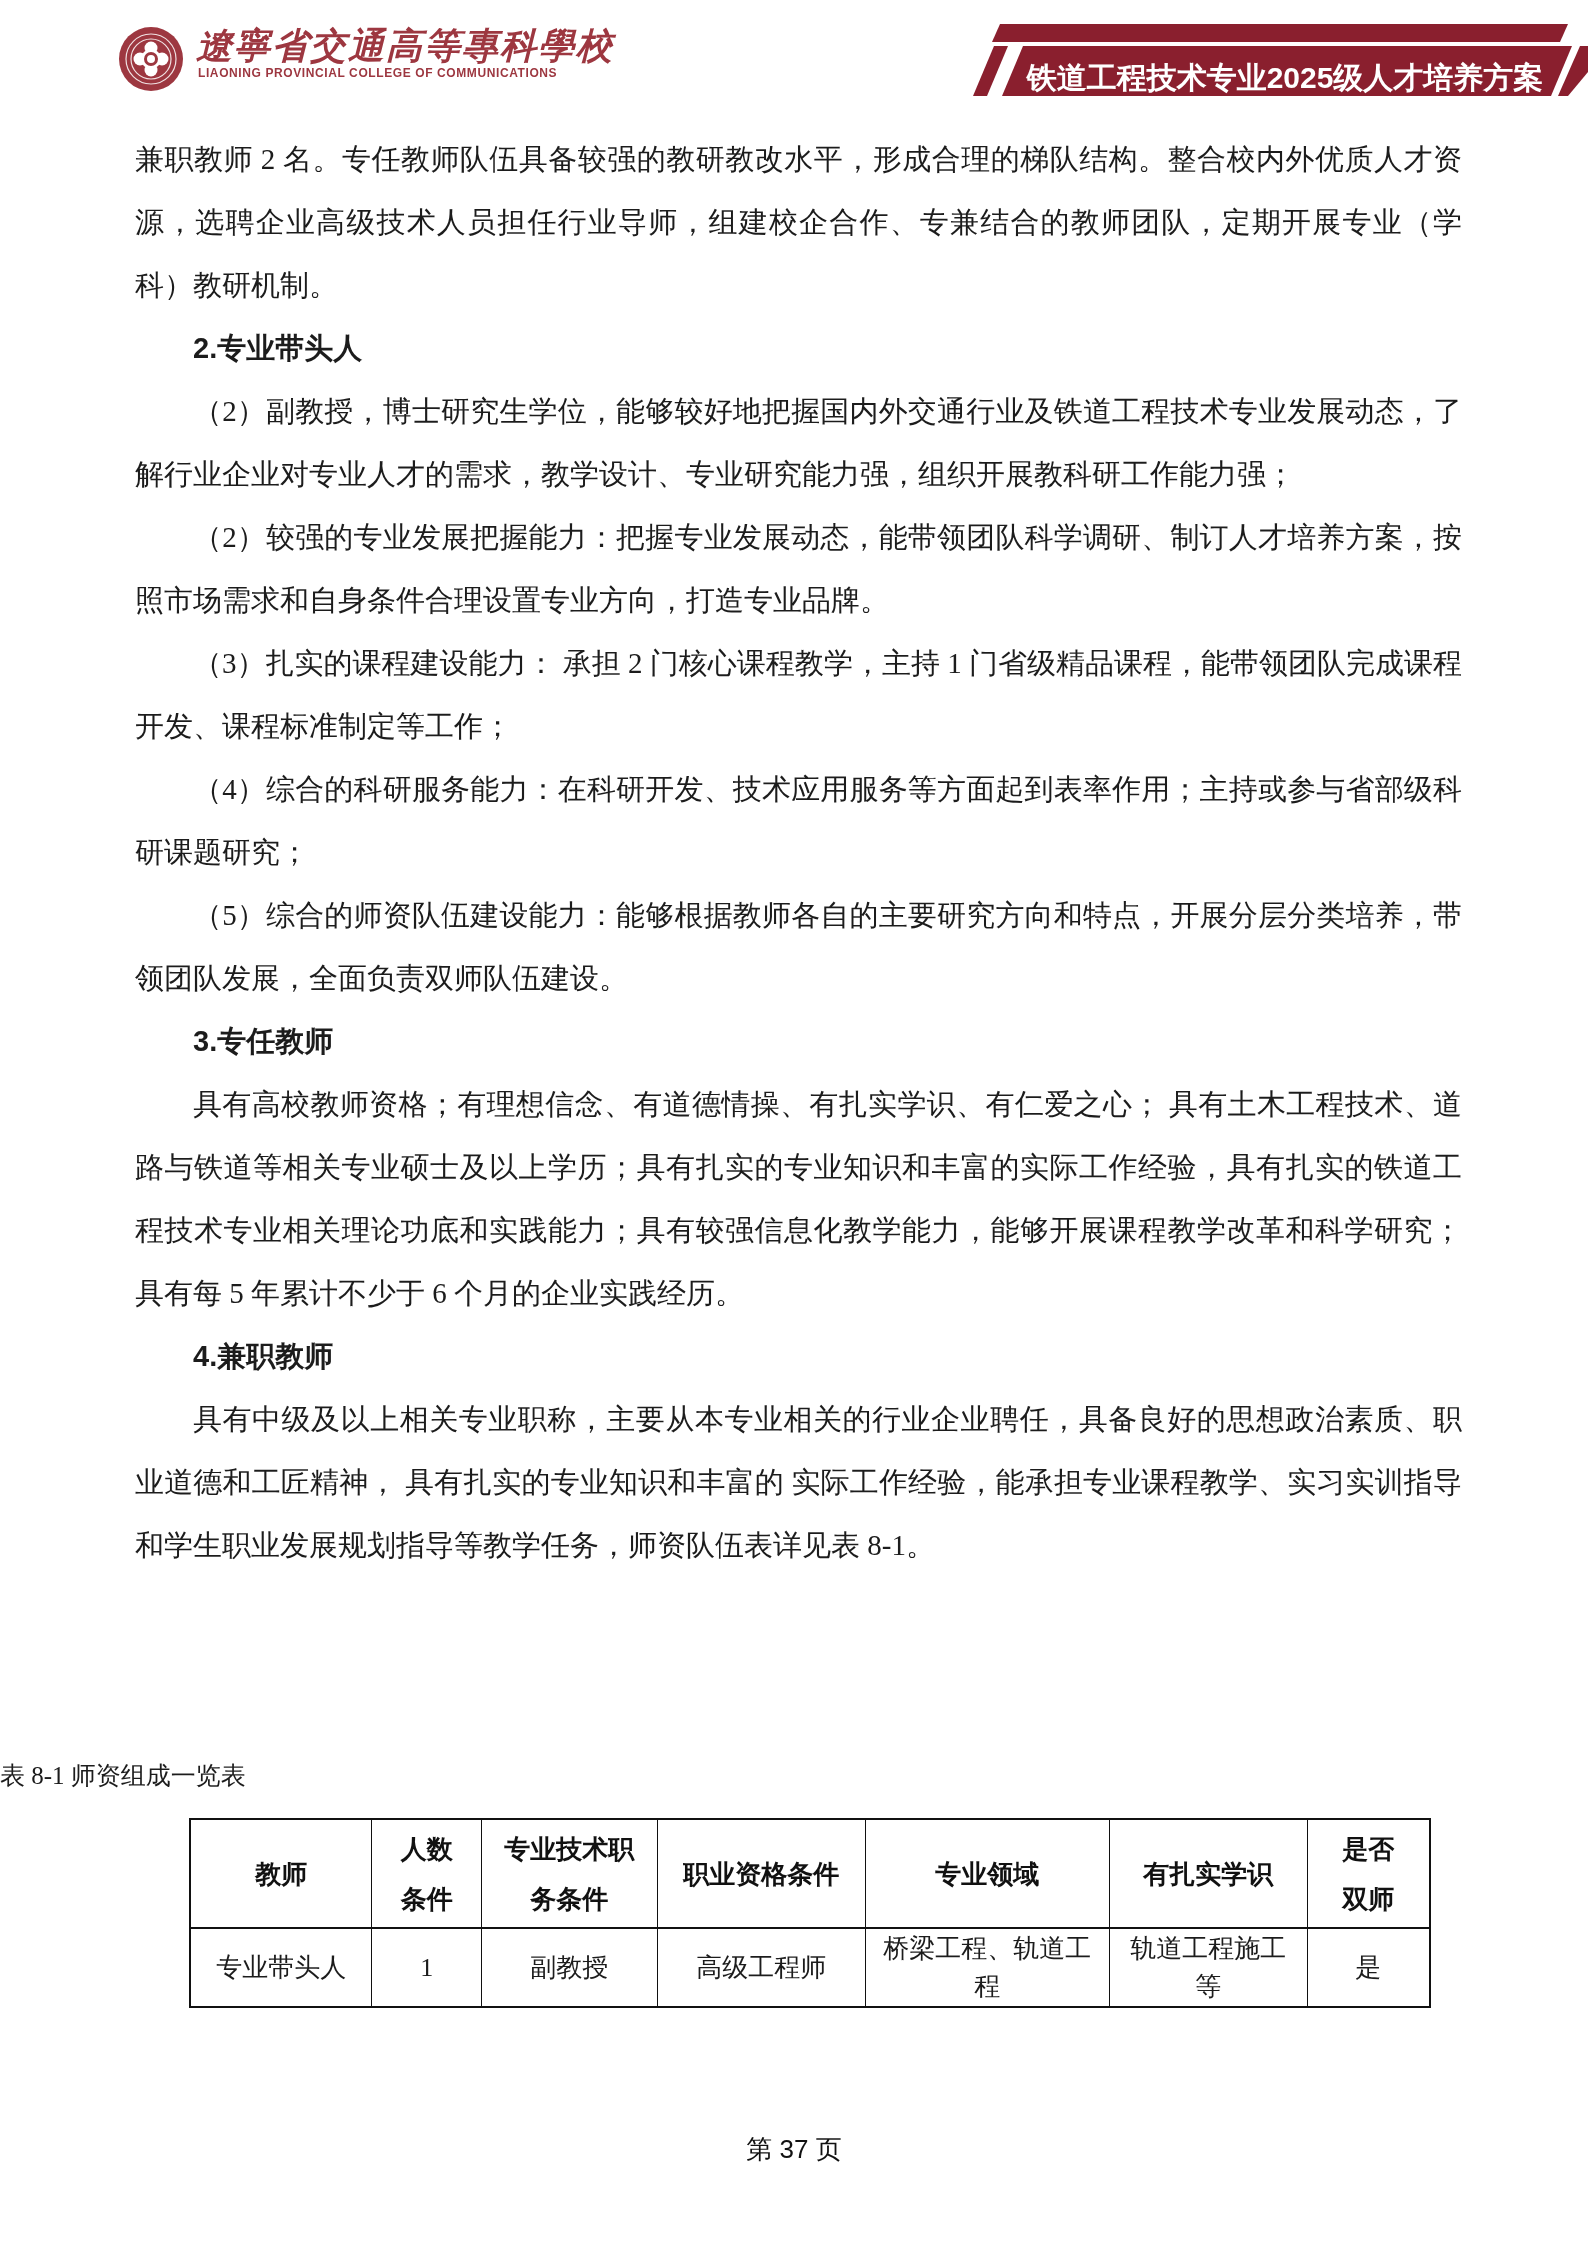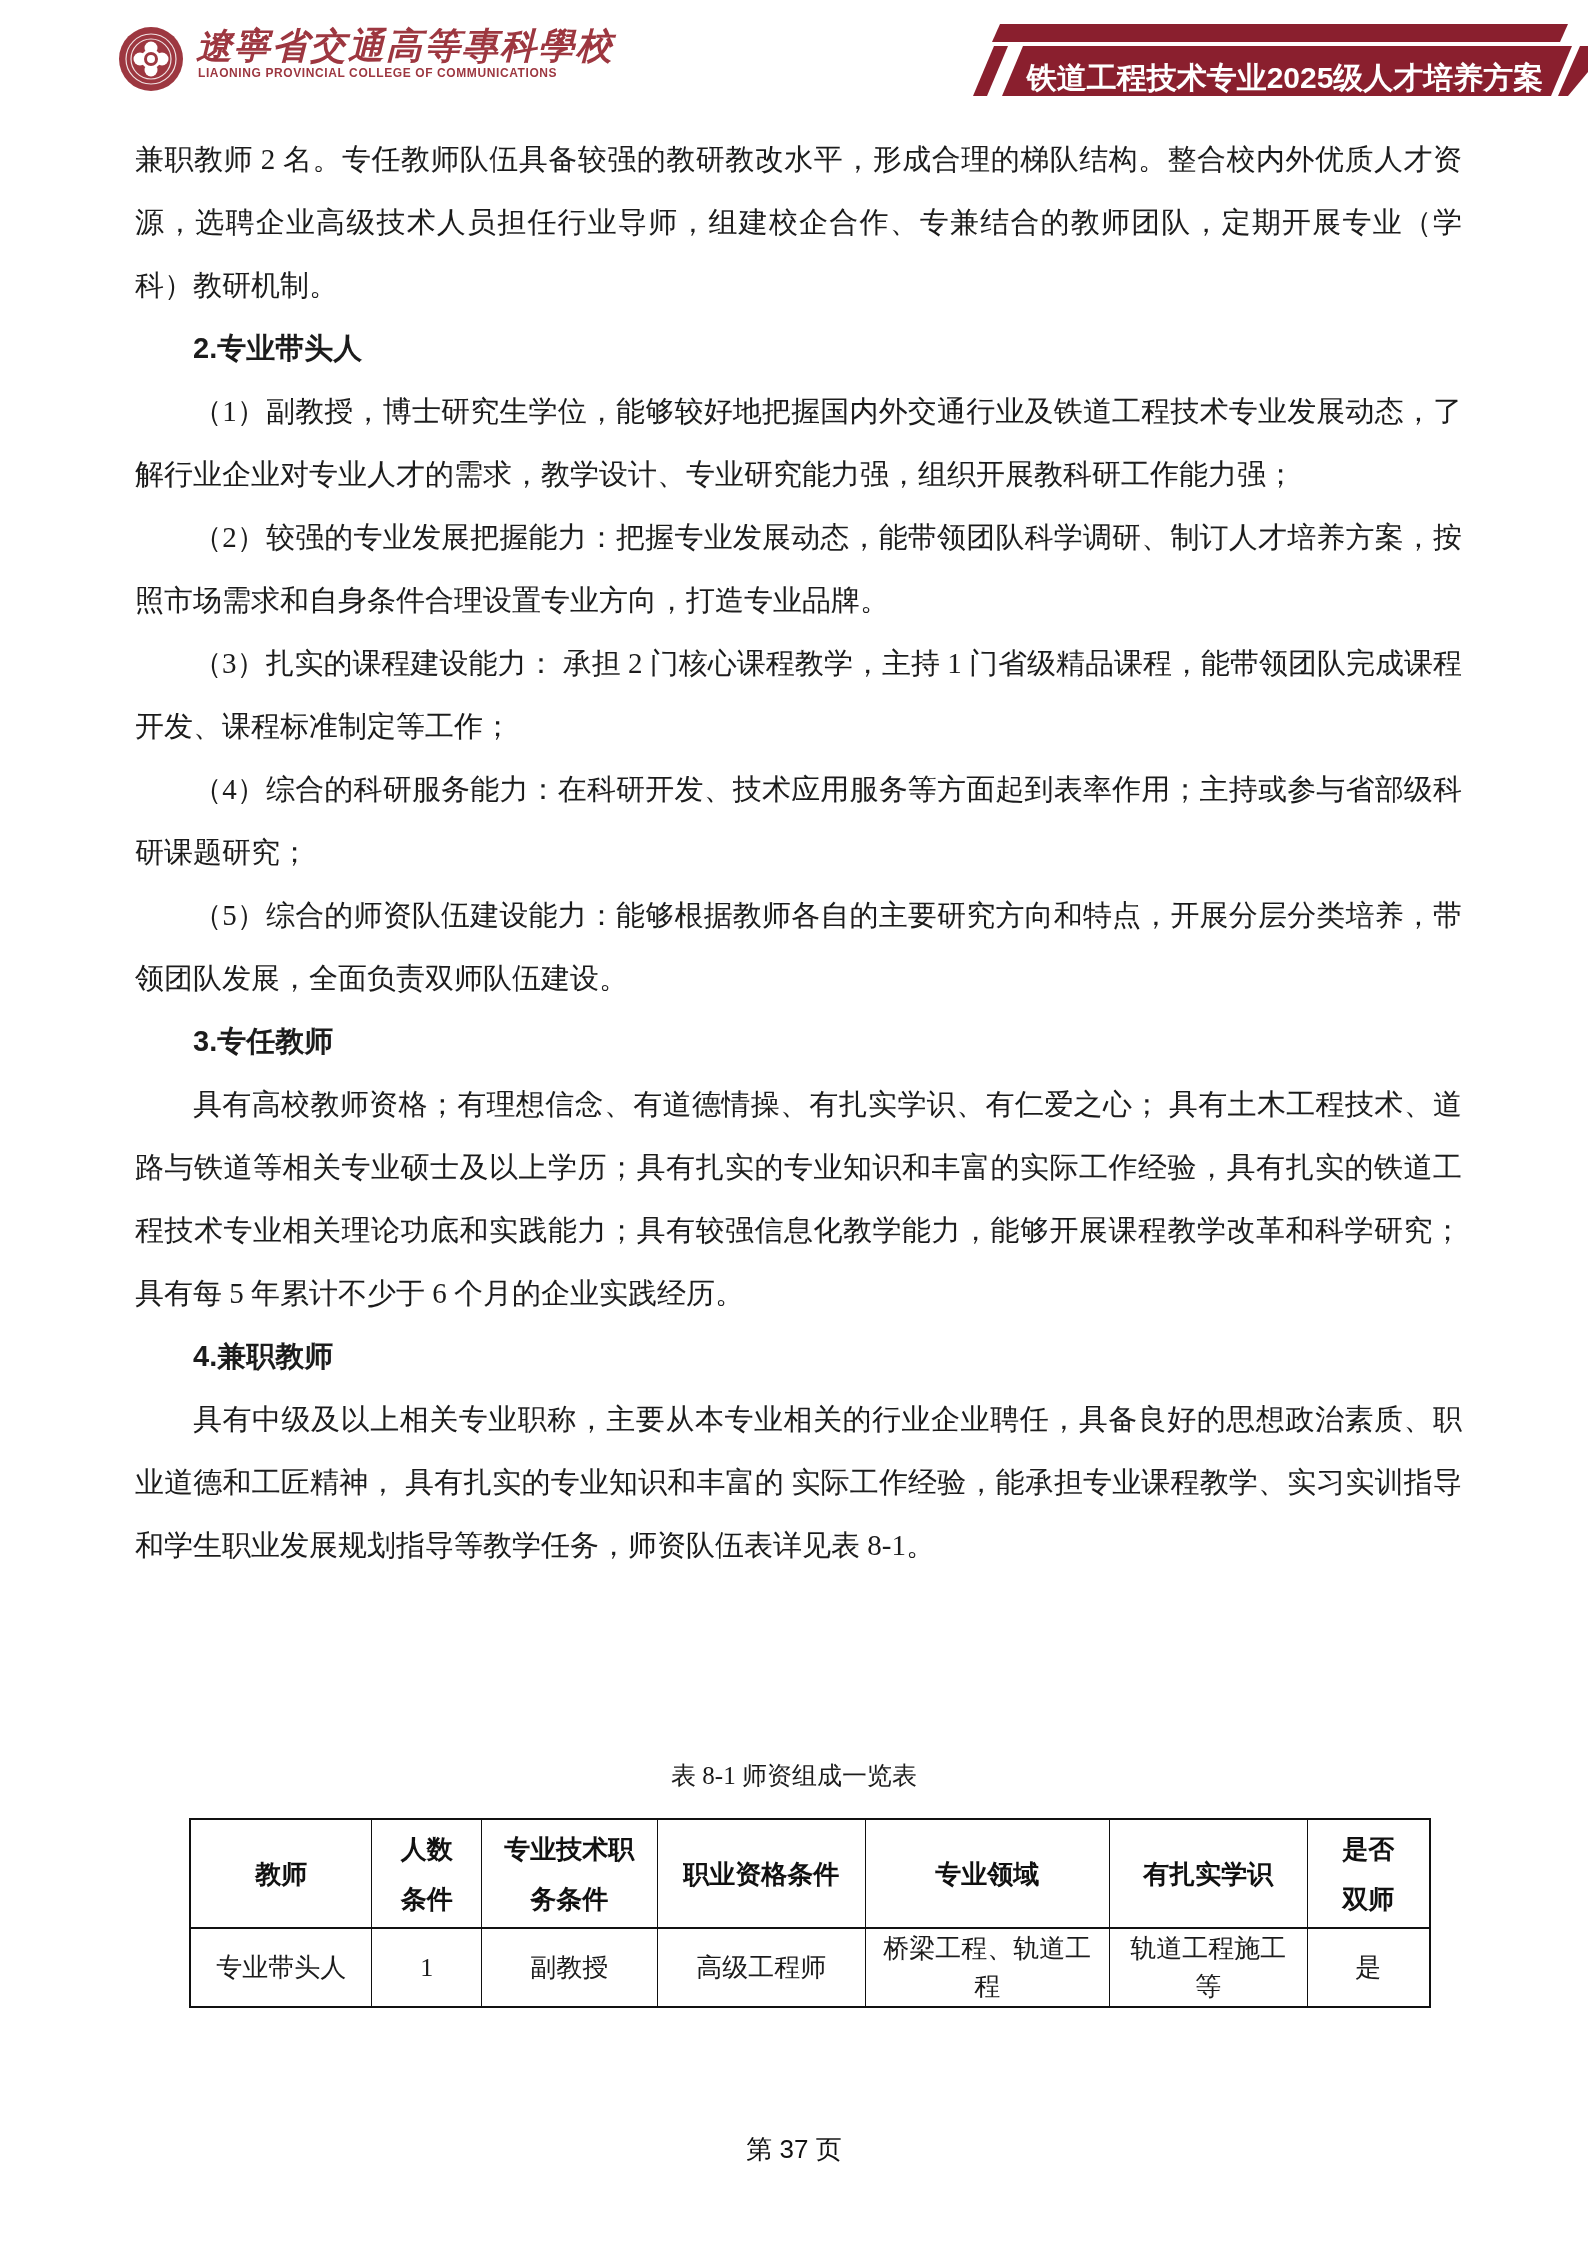--- a/index.html
+++ b/index.html
@@ -39,21 +39,21 @@
   .para { text-indent:2em; }
   .para.no-indent { text-indent:0; }
   .heading {
     font-family:"Liberation Sans", sans-serif; font-weight:bold;
     text-indent:2em; font-size:29px;
   }
 
   
   .table-area { position:absolute; left:0; top:1752px; width:1588px; }
   .tbl-caption {
-    text-align:center; font-size:25px; line-height:48px; color:#1c1c1c;
+    text-align:left; font-size:25px; line-height:48px; color:#1c1c1c;
     font-family:"Liberation Serif", serif;
   }
   table.roster {
     border-collapse:collapse; table-layout:fixed;
     margin:18px 0 0 189px; width:1242px;
     border:2px solid #111;
   }
   table.roster th, table.roster td {
     border:1px solid #111; text-align:center; vertical-align:middle;
     white-space:pre-line; overflow:hidden;
@@ -106,21 +106,21 @@
       <polygon points="994,46 1008,46 987,96 973,96" fill="#8a1f2e"></polygon>
       <polygon points="1023,46 1572,46 1551,96 1002,96" fill="#8a1f2e"></polygon>
       <polygon points="1580,46 1588,46 1588,72 1568,96 1558,96" fill="#8a1f2e"></polygon>
     </svg>
     <div class="banner-title">铁道工程技术专业2025级人才培养方案</div>
   </div>
 
   <div class="content">
     <p class="para no-indent">兼职教师 2 名。专任教师队伍具备较强的教研教改水平，形成合理的梯队结构。整合校内外优质人才资源，选聘企业高级技术人员担任行业导师，组建校企合作、专兼结合的教师团队，定期开展专业（学科）教研机制。</p>
     <p class="heading">2.专业带头人</p>
-    <p class="para">（1）副教授，博士研究生学位，能够较好地把握国内外交通行业及铁道工程技术专业发展动态，了解行业企业对专业人才的需求，教学设计、专业研究能力强，组织开展教科研工作能力强；</p>
+    <p class="para">（2）副教授，博士研究生学位，能够较好地把握国内外交通行业及铁道工程技术专业发展动态，了解行业企业对专业人才的需求，教学设计、专业研究能力强，组织开展教科研工作能力强；</p>
     <p class="para">（2）较强的专业发展把握能力：把握专业发展动态，能带领团队科学调研、制订人才培养方案，按照市场需求和自身条件合理设置专业方向，打造专业品牌。</p>
     <p class="para">（3）扎实的课程建设能力： 承担 2 门核心课程教学，主持 1 门省级精品课程，能带领团队完成课程开发、课程标准制定等工作；</p>
     <p class="para">（4）综合的科研服务能力：在科研开发、技术应用服务等方面起到表率作用；主持或参与省部级科研课题研究；</p>
     <p class="para">（5）综合的师资队伍建设能力：能够根据教师各自的主要研究方向和特点，开展分层分类培养，带领团队发展，全面负责双师队伍建设。</p>
     <p class="heading">3.专任教师</p>
     <p class="para">具有高校教师资格；有理想信念、有道德情操、有扎实学识、有仁爱之心； 具有土木工程技术、道路与铁道等相关专业硕士及以上学历；具有扎实的专业知识和丰富的实际工作经验，具有扎实的铁道工程技术专业相关理论功底和实践能力；具有较强信息化教学能力，能够开展课程教学改革和科学研究；具有每 5 年累计不少于 6 个月的企业实践经历。</p>
     <p class="heading">4.兼职教师</p>
     <p class="para">具有中级及以上相关专业职称，主要从本专业相关的行业企业聘任，具备良好的思想政治素质、职业道德和工匠精神， 具有扎实的专业知识和丰富的  实际工作经验，能承担专业课程教学、实习实训指导和学生职业发展规划指导等教学任务，师资队伍表详见表 8-1。</p>
   </div>
 

